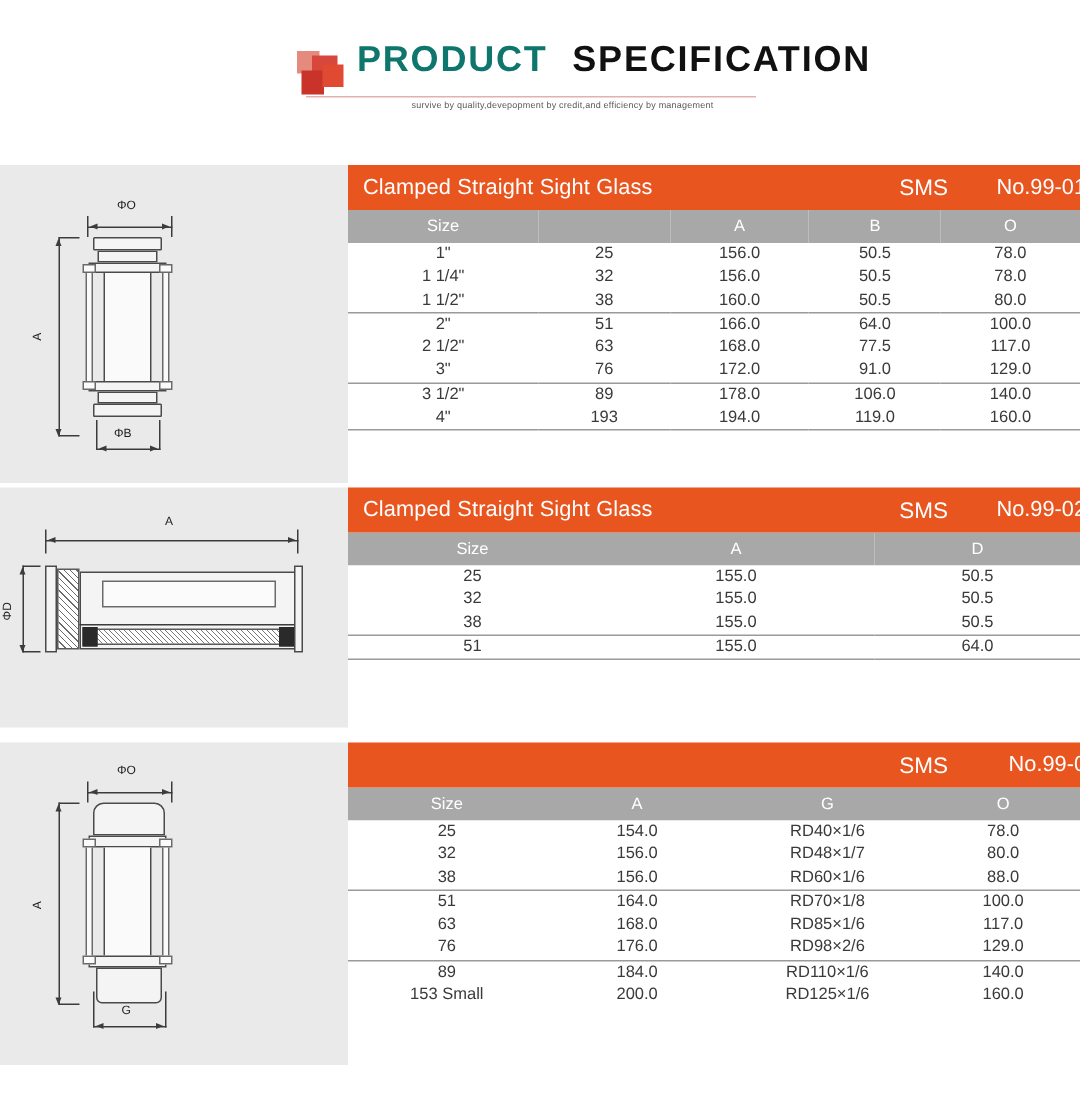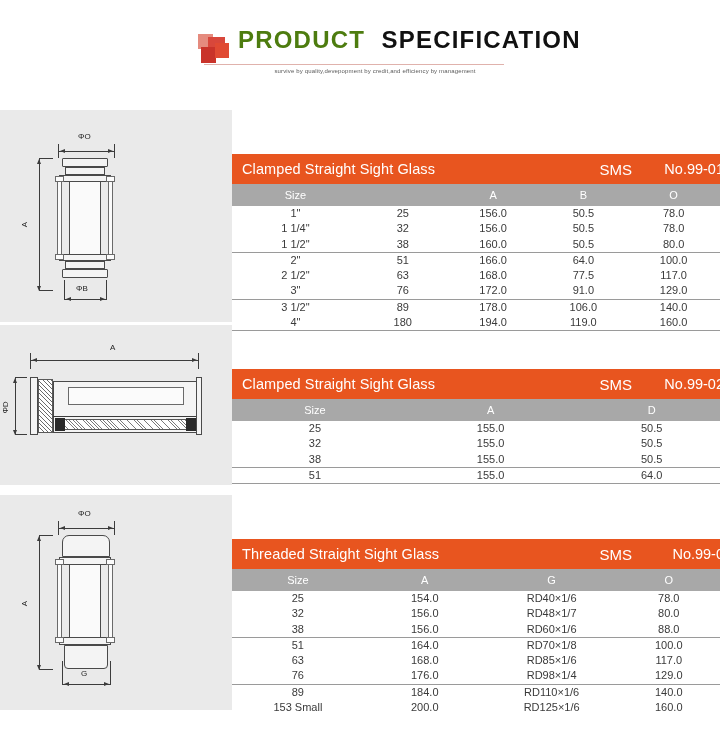--- a/index.html
+++ b/index.html
@@ -45,21 +45,21 @@
   .title-row {
     position: absolute;
     left: 40px;
     top: 0px;
     white-space: nowrap;
   }
   .title-main {
     font-size: 24px;
     font-weight: bold;
     letter-spacing: 1.2px;
-    color: #4d7c0f;
+    color: #0f766e;
     font-family: "Liberation Sans", sans-serif;
   }
   .title-sub {
     font-size: 24px;
     font-weight: bold;
     letter-spacing: 1.2px;
     color: #111111;
     margin-left: 12px;
   }
   .rule {
@@ -93,21 +93,20 @@
     top: 0;
     width: 232px;
     background: #eaeaea;
   }
   .spec-area {
     position: absolute;
     left: 232px;
     top: 0;
     width: 488px;
     background: #ffffff;
-    margin-top: 44px;
   }
 
   
   .tbl-title {
     height: 30px;
     background: #e8551f;
     color: #ffffff;
     display: flex;
     align-items: center;
     padding: 0 10px;
@@ -332,21 +331,21 @@
         </tr>
         <tr>
           <td>3 1/2"</td>
           <td>89</td>
           <td>178.0</td>
           <td>106.0</td>
           <td>140.0</td>
         </tr>
         <tr class="last-row">
           <td>4"</td>
-          <td>180</td>
+          <td>193</td>
           <td>194.0</td>
           <td>119.0</td>
           <td>160.0</td>
         </tr>
       </tbody>
     </table>
   </div>
 </div>
 
 <div class="section" style="height:170px;">
@@ -461,21 +460,20 @@
       <div class="dline" style="left:110px;top:166px;width:1px;height:24px;"></div>
       <div class="dline" style="left:62px;top:189px;width:49px;height:1px;"></div>
       <div class="arrowL" style="left:64px;top:187px;"></div>
       <div class="arrowR" style="left:104px;top:187px;"></div>
       <div class="dlabel" style="left:81px;top:174px;">G</div>
     </div>
   </div>
 
   <div class="spec-area" style="height:205px;">
     <div class="tbl-title">
-      <span class="tname">Threaded Straight Sight Glass</span>
       <span class="tsms">SMS</span>
       <span class="tno">No.99-0</span>
     </div>
     <table class="spec">
       <colgroup>
           <col style="width:27%">
           <col style="width:25%">
           <col style="width:27%">
           <col style="width:21%">
         </colgroup>
@@ -514,21 +512,21 @@
         </tr>
         <tr>
           <td>63</td>
           <td>168.0</td>
           <td>RD85×1/6</td>
           <td>117.0</td>
         </tr>
         <tr class="grp-end">
           <td>76</td>
           <td>176.0</td>
-          <td>RD98×1/4</td>
+          <td>RD98×2/6</td>
           <td>129.0</td>
         </tr>
         <tr>
           <td>89</td>
           <td>184.0</td>
           <td>RD110×1/6</td>
           <td>140.0</td>
         </tr>
         <tr>
           <td>153 Small</td>

